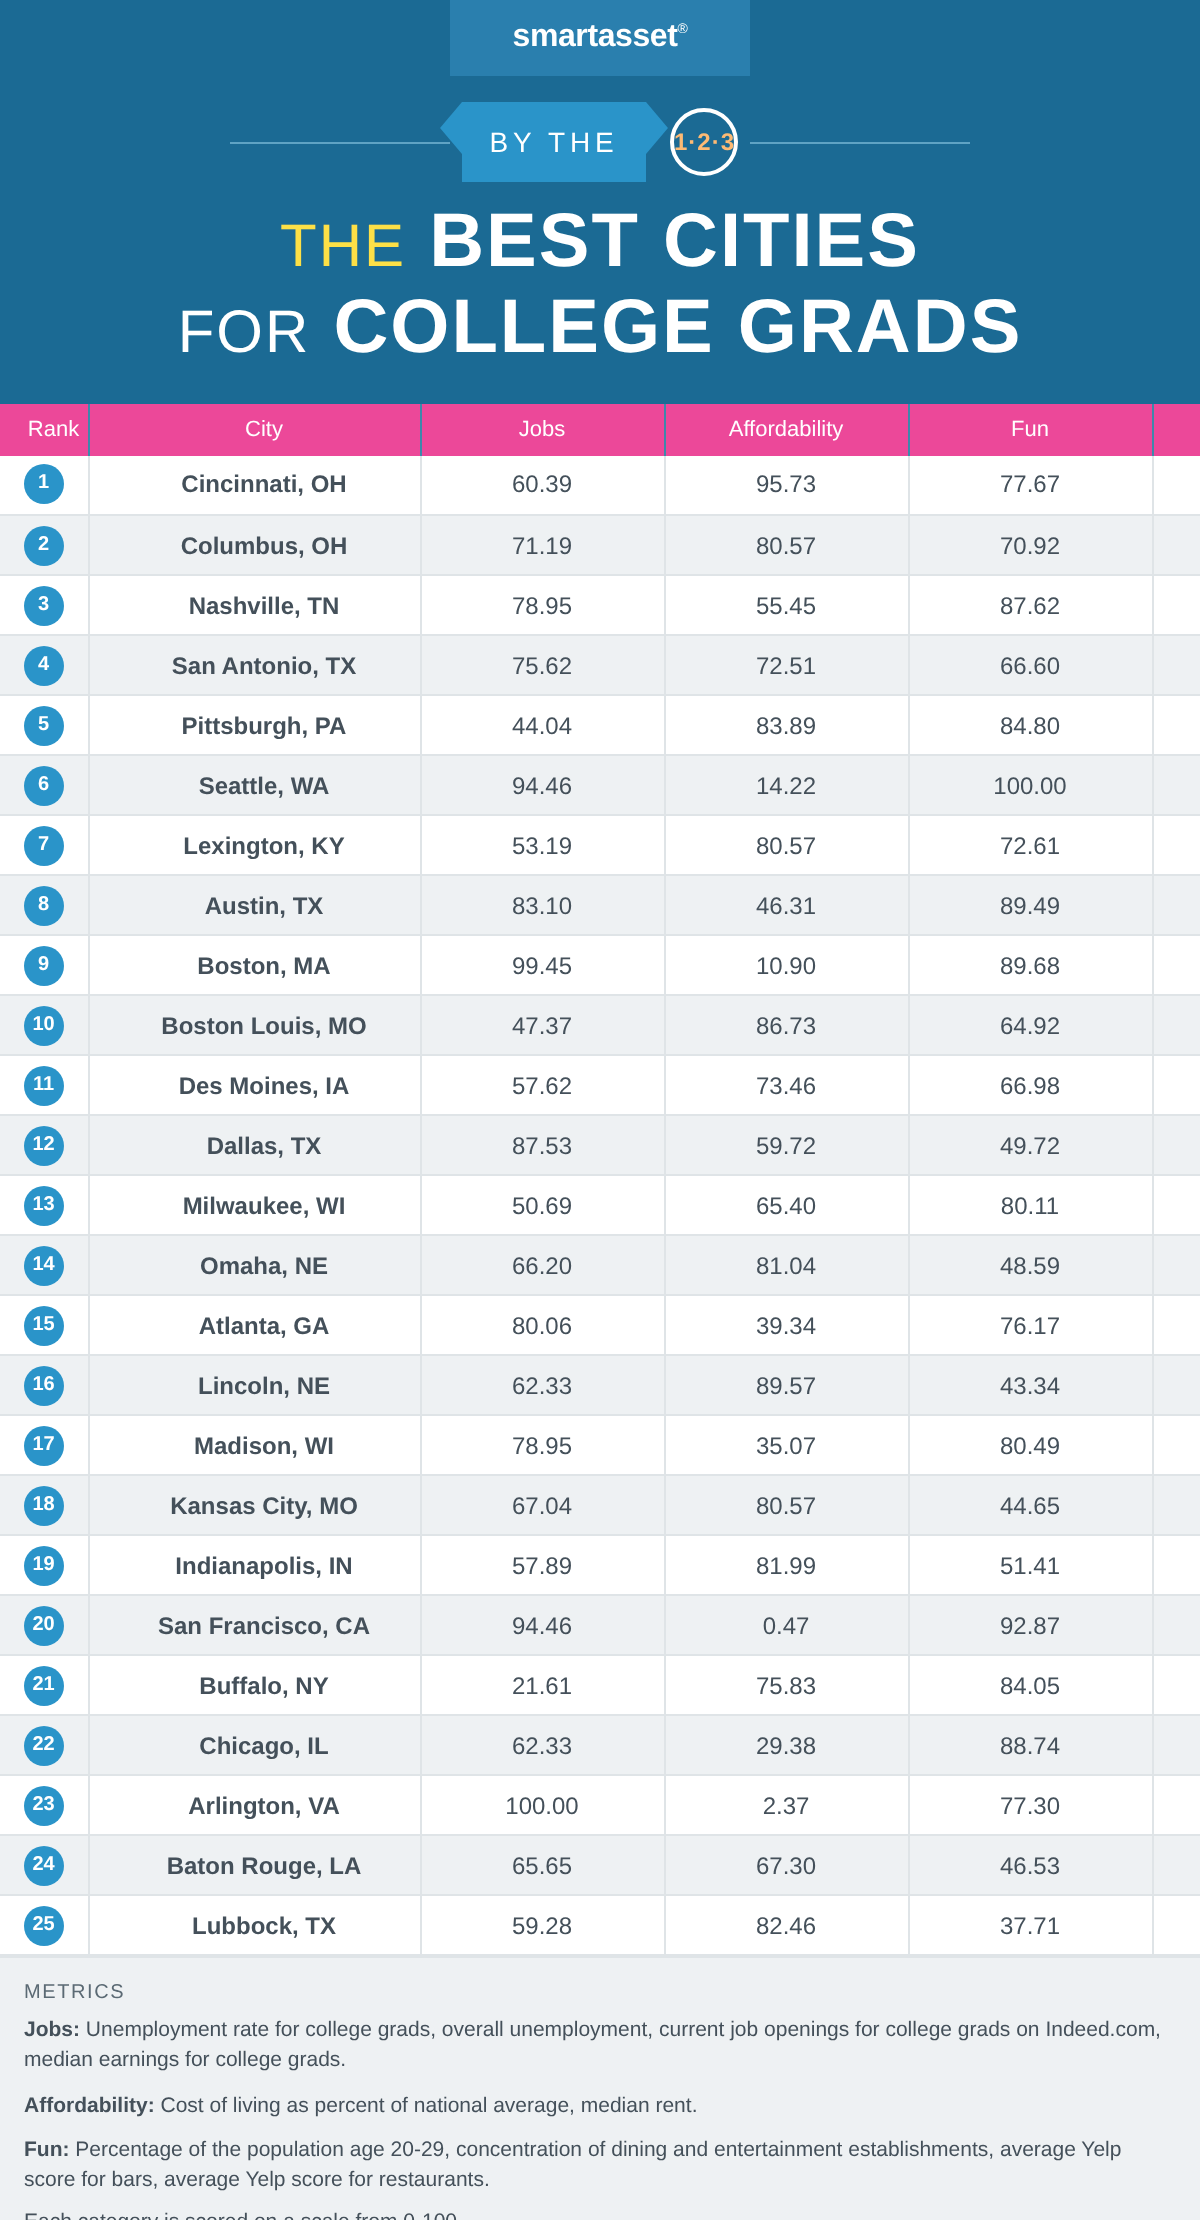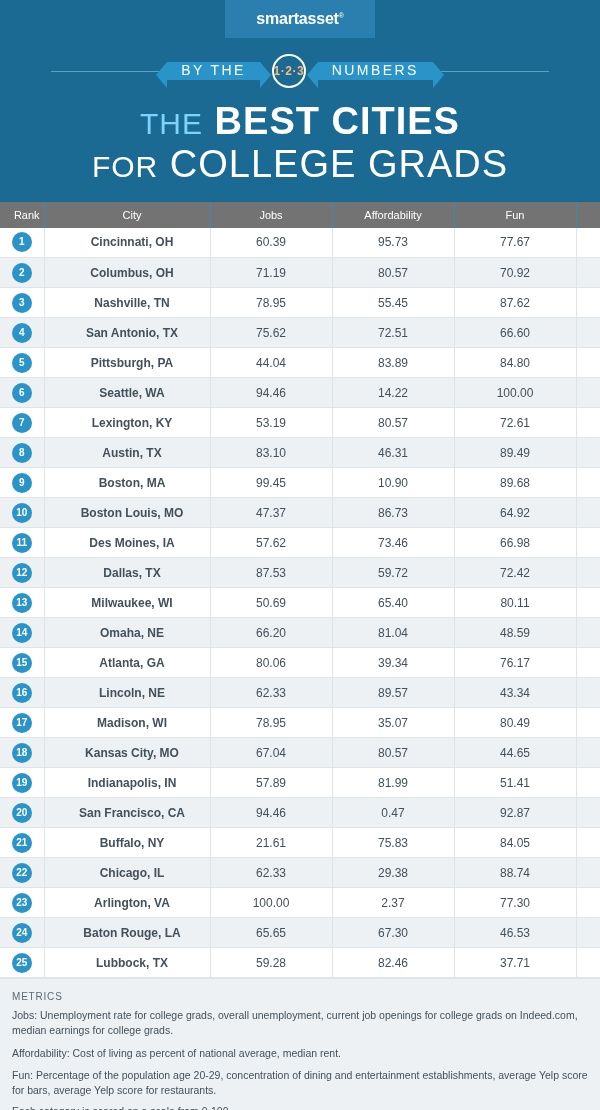--- a/index.html
+++ b/index.html
@@ -64,22 +64,23 @@
     position: relative;
   }
   .rule {
     height: 1px;
     background: #5fa3c4;
     width: 110px;
   }
   .ribbon {
     position: relative;
     display: flex;
+    align-items: center;
     background: #2a94c9;
-    height: 18px;
+    height: 40px;
     padding: 0 14px;
     margin: 0 6px;
   }
   .ribbon:before, .ribbon:after {
     content: "";
     position: absolute;
     top: 0;
     width: 0;
     height: 0;
     border-top: 13px solid transparent;
@@ -122,50 +123,50 @@
     margin-top: 14px;
     color: #ffffff;
   }
   .title-line1 {
     font-size: 38px;
     letter-spacing: 1px;
     line-height: 1.05;
   }
   .title-line1 .thin {
     font-weight: normal;
-    color: #7dd3fc;
+    color: #fde047;
     font-size: 30px;
   }
   .title-line1 .bold {
     font-weight: bold;
   }
   .title-line2 {
     font-size: 38px;
     letter-spacing: 1px;
     line-height: 1.1;
     margin-top: 2px;
   }
   .title-line2 .thin {
     font-weight: normal;
     color: #ffffff;
     font-size: 30px;
   }
   .title-line2 .bold {
-    font-weight: normal;
+    font-weight: bold;
     margin-top: 16px;
   }
 
   
   table.ranking {
     width: 600px;
     border-collapse: collapse;
     table-layout: fixed;
   }
   table.ranking thead th {
-    background: #737373;
+    background: #ec4899;
     color: #ffffff;
     font-size: 11px;
     font-weight: normal;
     padding: 7px 0;
     text-align: center;
     border-right: 1px solid #3d88ab;
   }
   table.ranking thead th:last-child { border-right: none; }
   th.col-rank { width: 44px; text-align: left; padding-left: 10px !important; }
   th.col-city { width: 166px; text-align: left; padding-left: 10px !important; }
@@ -220,21 +221,21 @@
     color: #5b6a74;
     letter-spacing: 0.8px;
     margin-bottom: 6px;
   }
   .metric-p {
     font-size: 10.5px;
     color: #44505a;
     line-height: 1.45;
     margin: 0 0 7px 0;
   }
-  .metric-p b { font-weight: normal; }
+  .metric-p b { font-weight: bold; }
   .metric-note {
     font-size: 10.5px;
     color: #44505a;
     margin: 0;
   }
 </style>
 </head>
 <body>
 
 <div class="infographic">
@@ -245,23 +246,20 @@
         <span class="logo-text"><span>smartasset</span><sup>®</sup></span>
       </div>
     </div>
 
     <div class="ribbon-row">
       <div class="rule"></div>
       <div class="ribbon">
         <span class="ribbon-text">BY THE</span>
       </div>
       <div class="numbers-circle">1·2·3</div>
-      <div class="ribbon">
-        <span class="ribbon-text">NUMBERS</span>
-      </div>
       <div class="rule"></div>
     </div>
 
     <div class="title-block">
       <div class="title-line1">
         <span class="thin">THE</span>
         <span class="bold">BEST CITIES</span>
       </div>
       <div class="title-line2">
         <span class="thin">FOR</span>
@@ -368,21 +366,21 @@
           <td>57.62</td>
           <td>73.46</td>
           <td>66.98</td>
           <td>66.02</td>
         </tr>
         <tr class="even">
           <td class="rank-cell"><span class="rank-badge">12</span></td>
           <td class="city-cell">Dallas, TX</td>
           <td>87.53</td>
           <td>59.72</td>
-          <td>72.42</td>
+          <td>49.72</td>
           <td>65.66</td>
         </tr>
         <tr class="odd">
           <td class="rank-cell"><span class="rank-badge">13</span></td>
           <td class="city-cell">Milwaukee, WI</td>
           <td>50.69</td>
           <td>65.40</td>
           <td>80.11</td>
           <td>65.40</td>
         </tr>

